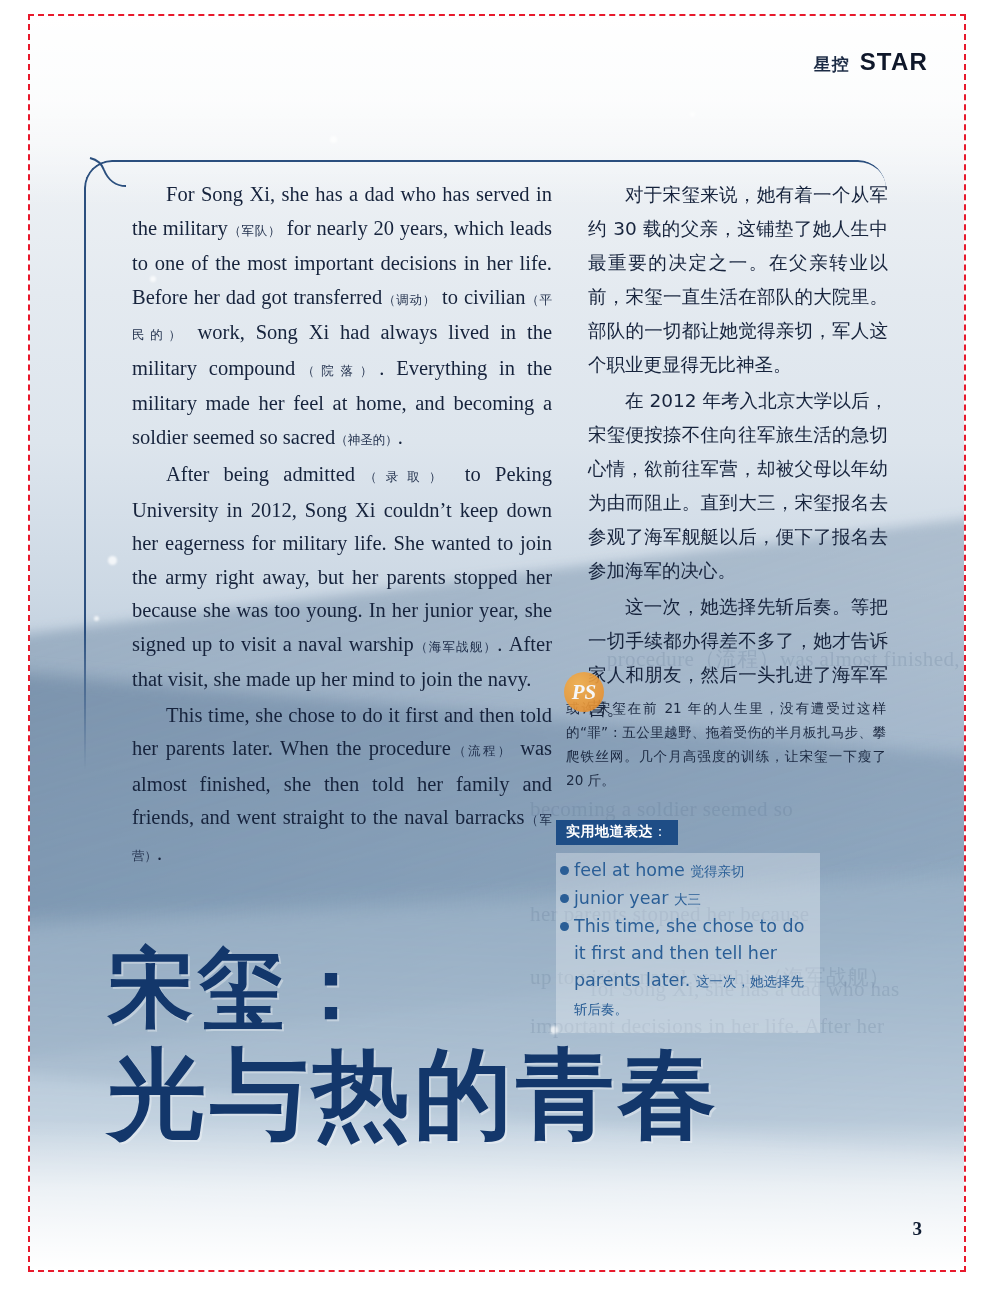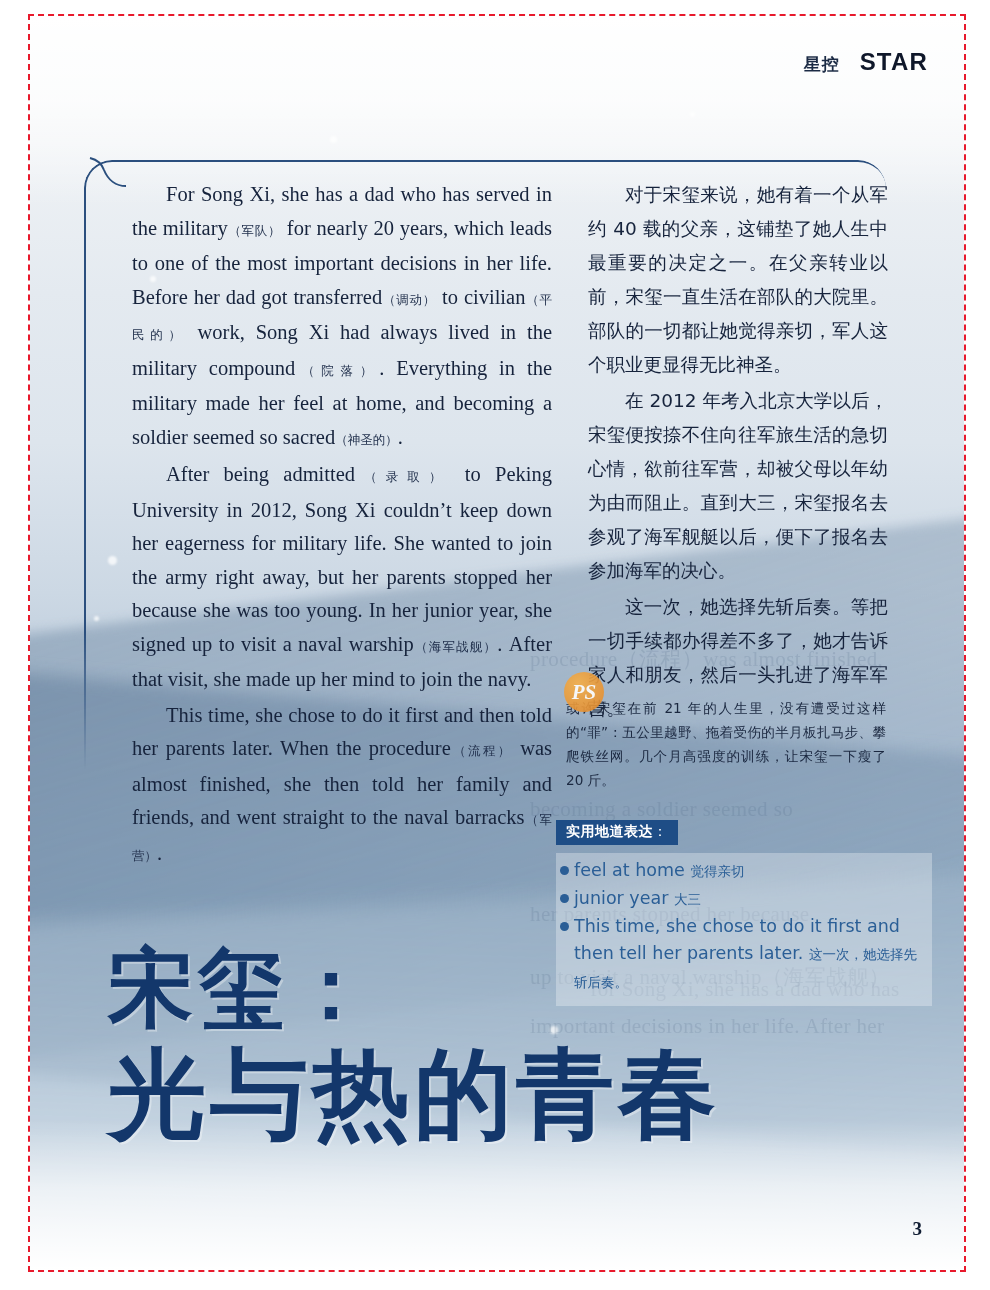--- a/index.html
+++ b/index.html
@@ -102,21 +102,21 @@
     width: 430px;
   }
 
   
   .header {
     position: absolute;
     right: 62px;
     top: 48px;
     display: flex;
     align-items: baseline;
-    gap: 20px;
+    gap: 10px;
     z-index: 20;
   }
   .header .cn {
     font-family: "DejaVu Sans", sans-serif;
     font-size: 17px;
     font-weight: 700;
     color: #1b2a44;
     letter-spacing: 1px;
   }
   .header .en {
@@ -221,21 +221,21 @@
     line-height: 24px;
     color: #1b2840;
     text-align: justify;
   }
 
   
   .expr {
     position: absolute;
     left: 556px;
     top: 820px;
-    width: 376px;
+    width: 264px;
     z-index: 22;
   }
   .expr-title {
     display: inline-block;
     background: #1e4d86;
     color: #ffffff;
     font-family: "DejaVu Sans", sans-serif;
     font-size: 14px;
     font-weight: 700;
     padding: 3px 10px 4px 10px;
@@ -315,21 +315,21 @@
     <div class="mtn2"></div>
     <div class="mtn3"></div>
 
     <div class="speck" style="left:120px;top:260px;width:6px;height:6px;"></div>
     <div class="speck" style="left:78px;top:540px;width:9px;height:9px;"></div>
     <div class="speck" style="left:64px;top:600px;width:5px;height:5px;"></div>
     <div class="speck" style="left:300px;top:120px;width:7px;height:7px;"></div>
     <div class="speck" style="left:660px;top:96px;width:5px;height:5px;"></div>
     <div class="speck" style="left:520px;top:1010px;width:8px;height:8px;"></div>
 
-    <div class="ghost-text" style="left:500px;top:625px;">procedure（流程）was almost finished,</div>
+    <div class="ghost-text" style="left:500px;top:625px;text-align:right;">procedure（流程）was almost finished,</div>
     <div class="ghost-text" style="left:500px;top:775px;">becoming a soldier seemed so</div>
     <div class="ghost-text" style="left:500px;top:880px;">her parents stopped her because</div>
     <div class="ghost-text" style="left:500px;top:943px;">up to visit a naval warship（海军战舰）</div>
     <div class="ghost-text" style="left:500px;top:955px;text-align:center;">for Song Xi, she has a dad who has</div>
     <div class="ghost-text" style="left:500px;top:992px;">important decisions in her life. After her</div>
 
     <div class="haze-top"></div>
     <div class="haze-bottom"></div>
   </div>
 
@@ -350,21 +350,21 @@
       </p>
       <p>
         <span>After being admitted</span><span class="gloss">（录取）</span><span> to Peking University in 2012, Song Xi couldn’t keep down her eagerness for military life. She wanted to join the army right away, but her parents stopped her because she was too young. In her junior year, she signed up to visit a naval warship</span><span class="gloss">（海军战舰）</span><span>. After that visit, she made up her mind to join the navy.</span>
       </p>
       <p>
         <span>This time, she chose to do it first and then told her parents later. When the procedure</span><span class="gloss">（流程）</span><span> was almost finished, she then told her family and friends, and went straight to the naval barracks</span><span class="gloss">（军营）</span><span>.</span>
       </p>
     </div>
 
     <div class="col-cn">
-      <p>对于宋玺来说，她有着一个从军约 40 载的父亲，这铺垫了她人生中最重要的决定之一。在父亲转业以前，宋玺一直生活在部队的大院里。部队的一切都让她觉得亲切，军人这个职业更显得无比神圣。</p>
+      <p>对于宋玺来说，她有着一个从军约 30 载的父亲，这铺垫了她人生中最重要的决定之一。在父亲转业以前，宋玺一直生活在部队的大院里。部队的一切都让她觉得亲切，军人这个职业更显得无比神圣。</p>
       <p>在 2012 年考入北京大学以后，宋玺便按捺不住向往军旅生活的急切心情，欲前往军营，却被父母以年幼为由而阻止。直到大三，宋玺报名去参观了海军舰艇以后，便下了报名去参加海军的决心。</p>
       <p>这一次，她选择先斩后奏。等把一切手续都办得差不多了，她才告诉家人和朋友，然后一头扎进了海军军营。</p>
     </div>
   </div>
 
   <div class="ps-block">
     <div class="ps-badge">PS</div>
     <div class="ps-text">或许宋玺在前 21 年的人生里，没有遭受过这样的“罪”：五公里越野、拖着受伤的半月板扎马步、攀爬铁丝网。几个月高强度的训练，让宋玺一下瘦了 20 斤。</div>
   </div>
 

